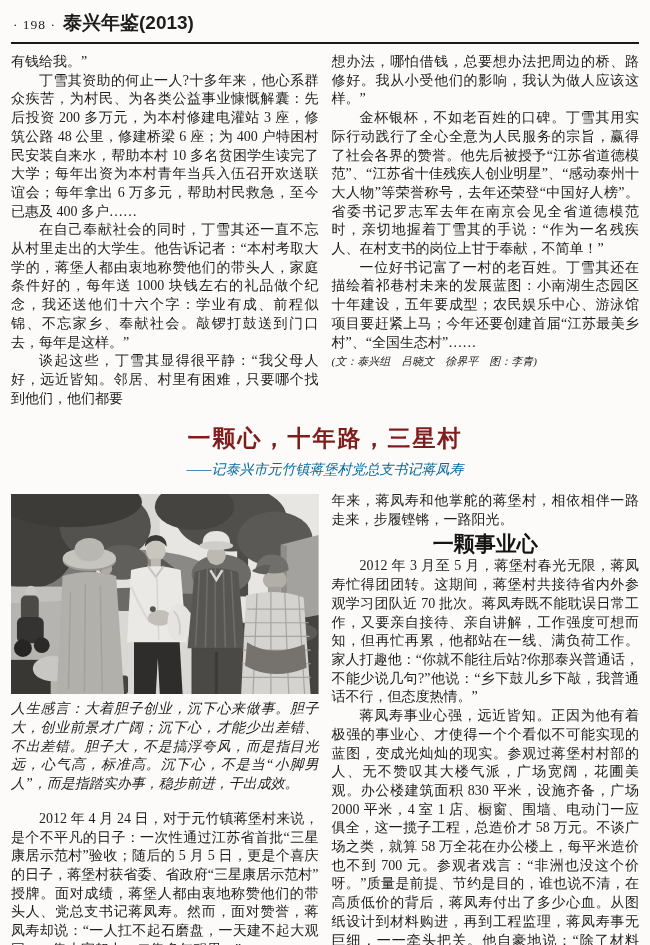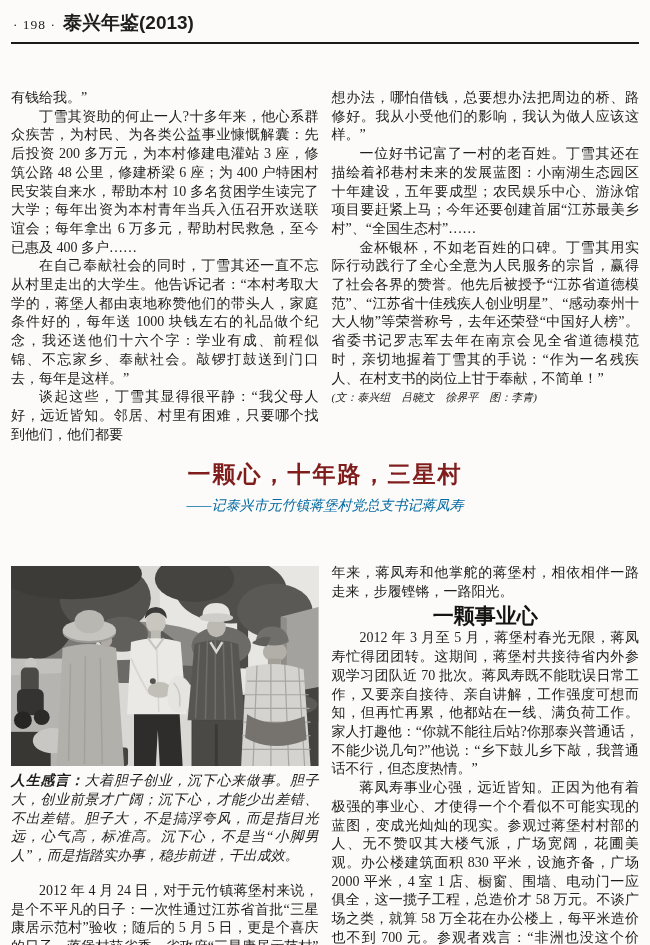--- a/index.html
+++ b/index.html
@@ -25,42 +25,41 @@
   .book-title {
     font-family: "Liberation Sans", "DejaVu Sans", sans-serif;
     font-weight: 700; font-size: 19px;
   }
   .header-rule { border-top: 2.2px solid #1a1a19; margin: 1px 0 9px; }
   .two-col { display: flex; gap: 13px; }
   .col {
     width: 50%;
     font-size: 14px; line-height: 18.7px;
     text-align: justify;
-    margin-top: 36px;
   }
   .col p { margin: 0; text-indent: 2em; }
   .col p.cont { text-indent: 0; }
   .byline {
     text-align: left; font-style: italic;
     font-size: 11px; margin-top: 2px; padding-right: 2px;
   }
   .art2-head { text-align: center; margin: 15px 0 13px; }
   .art2-title {
     font-family: "Liberation Sans", "DejaVu Sans", sans-serif;
     font-weight: 700; font-size: 23px; letter-spacing: 2px;
     margin: 0; color: #7f1d1d;
   }
   .art2-subtitle {
     font-size: 14px; font-weight: 400; font-style: italic;
     margin: 7px 0 0; color: #0369a1;
   }
   .photo-fig { margin: 2px 0 6px; }
   .photo-fig svg { display: block; width: 100%; height: 200px; }
   .motto { font-style: italic; margin: 0 0 16px !important; }
-  .motto .lead { font-weight: 700; }
+  .motto .lead { font-weight: 400; }
   .sec-heading {
     font-family: "Liberation Sans", "DejaVu Sans", sans-serif;
     font-weight: 700; font-size: 21px; text-align: center;
     margin: 5px 0 4px; color: #151412;
   }
 </style>
 </head>
 <body>
 
 <div class="page">
@@ -73,22 +72,22 @@
 
   <section class="two-col">
     <div class="col">
       <p class="cont">有钱给我。”</p>
       <p>丁雪其资助的何止一人?十多年来，他心系群众疾苦，为村民、为各类公益事业慷慨解囊：先后投资 200 多万元，为本村修建电灌站 3 座，修筑公路 48 公里，修建桥梁 6 座；为 400 户特困村民安装自来水，帮助本村 10 多名贫困学生读完了大学；每年出资为本村青年当兵入伍召开欢送联谊会；每年拿出 6 万多元，帮助村民救急，至今已惠及 400 多户……</p>
       <p>在自己奉献社会的同时，丁雪其还一直不忘从村里走出的大学生。他告诉记者：“本村考取大学的，蒋堡人都由衷地称赞他们的带头人，家庭条件好的，每年送 1000 块钱左右的礼品做个纪念，我还送他们十六个字：学业有成、前程似锦、不忘家乡、奉献社会。敲锣打鼓送到门口去，每年是这样。”</p>
       <p>谈起这些，丁雪其显得很平静：“我父母人好，远近皆知。邻居、村里有困难，只要哪个找到他们，他们都要</p>
     </div>
     <div class="col">
       <p class="cont">想办法，哪怕借钱，总要想办法把周边的桥、路修好。我从小受他们的影响，我认为做人应该这样。”</p>
+      <p>金杯银杯，不如老百姓的口碑。丁雪其用实际行动践行了全心全意为人民服务的宗旨，赢得了社会各界的赞誉。他先后被授予“江苏省道德模范”、“江苏省十佳残疾人创业明星”、“感动泰州十大人物”等荣誉称号，去年还荣登“中国好人榜”。省委书记罗志军去年在南京会见全省道德模范时，亲切地握着丁雪其的手说：“作为一名残疾人、在村支书的岗位上甘于奉献，不简单！”</p>
       <p>一位好书记富了一村的老百姓。丁雪其还在描绘着祁巷村未来的发展蓝图：小南湖生态园区十年建设，五年要成型；农民娱乐中心、游泳馆项目要赶紧上马；今年还要创建首届“江苏最美乡村”、“全国生态村”……</p>
-      <p>金杯银杯，不如老百姓的口碑。丁雪其用实际行动践行了全心全意为人民服务的宗旨，赢得了社会各界的赞誉。他先后被授予“江苏省道德模范”、“江苏省十佳残疾人创业明星”、“感动泰州十大人物”等荣誉称号，去年还荣登“中国好人榜”。省委书记罗志军去年在南京会见全省道德模范时，亲切地握着丁雪其的手说：“作为一名残疾人、在村支书的岗位上甘于奉献，不简单！”</p>
       <p class="cont byline">(文：泰兴组　吕晓文　徐界平　图：李青)</p>
     </div>
   </section>
 
   <section class="art2-head">
     <h1 class="art2-title">一颗心，十年路，三星村</h1>
     <h2 class="art2-subtitle">——记泰兴市元竹镇蒋堡村党总支书记蒋凤寿</h2>
   </section>
 
   <section class="two-col">

